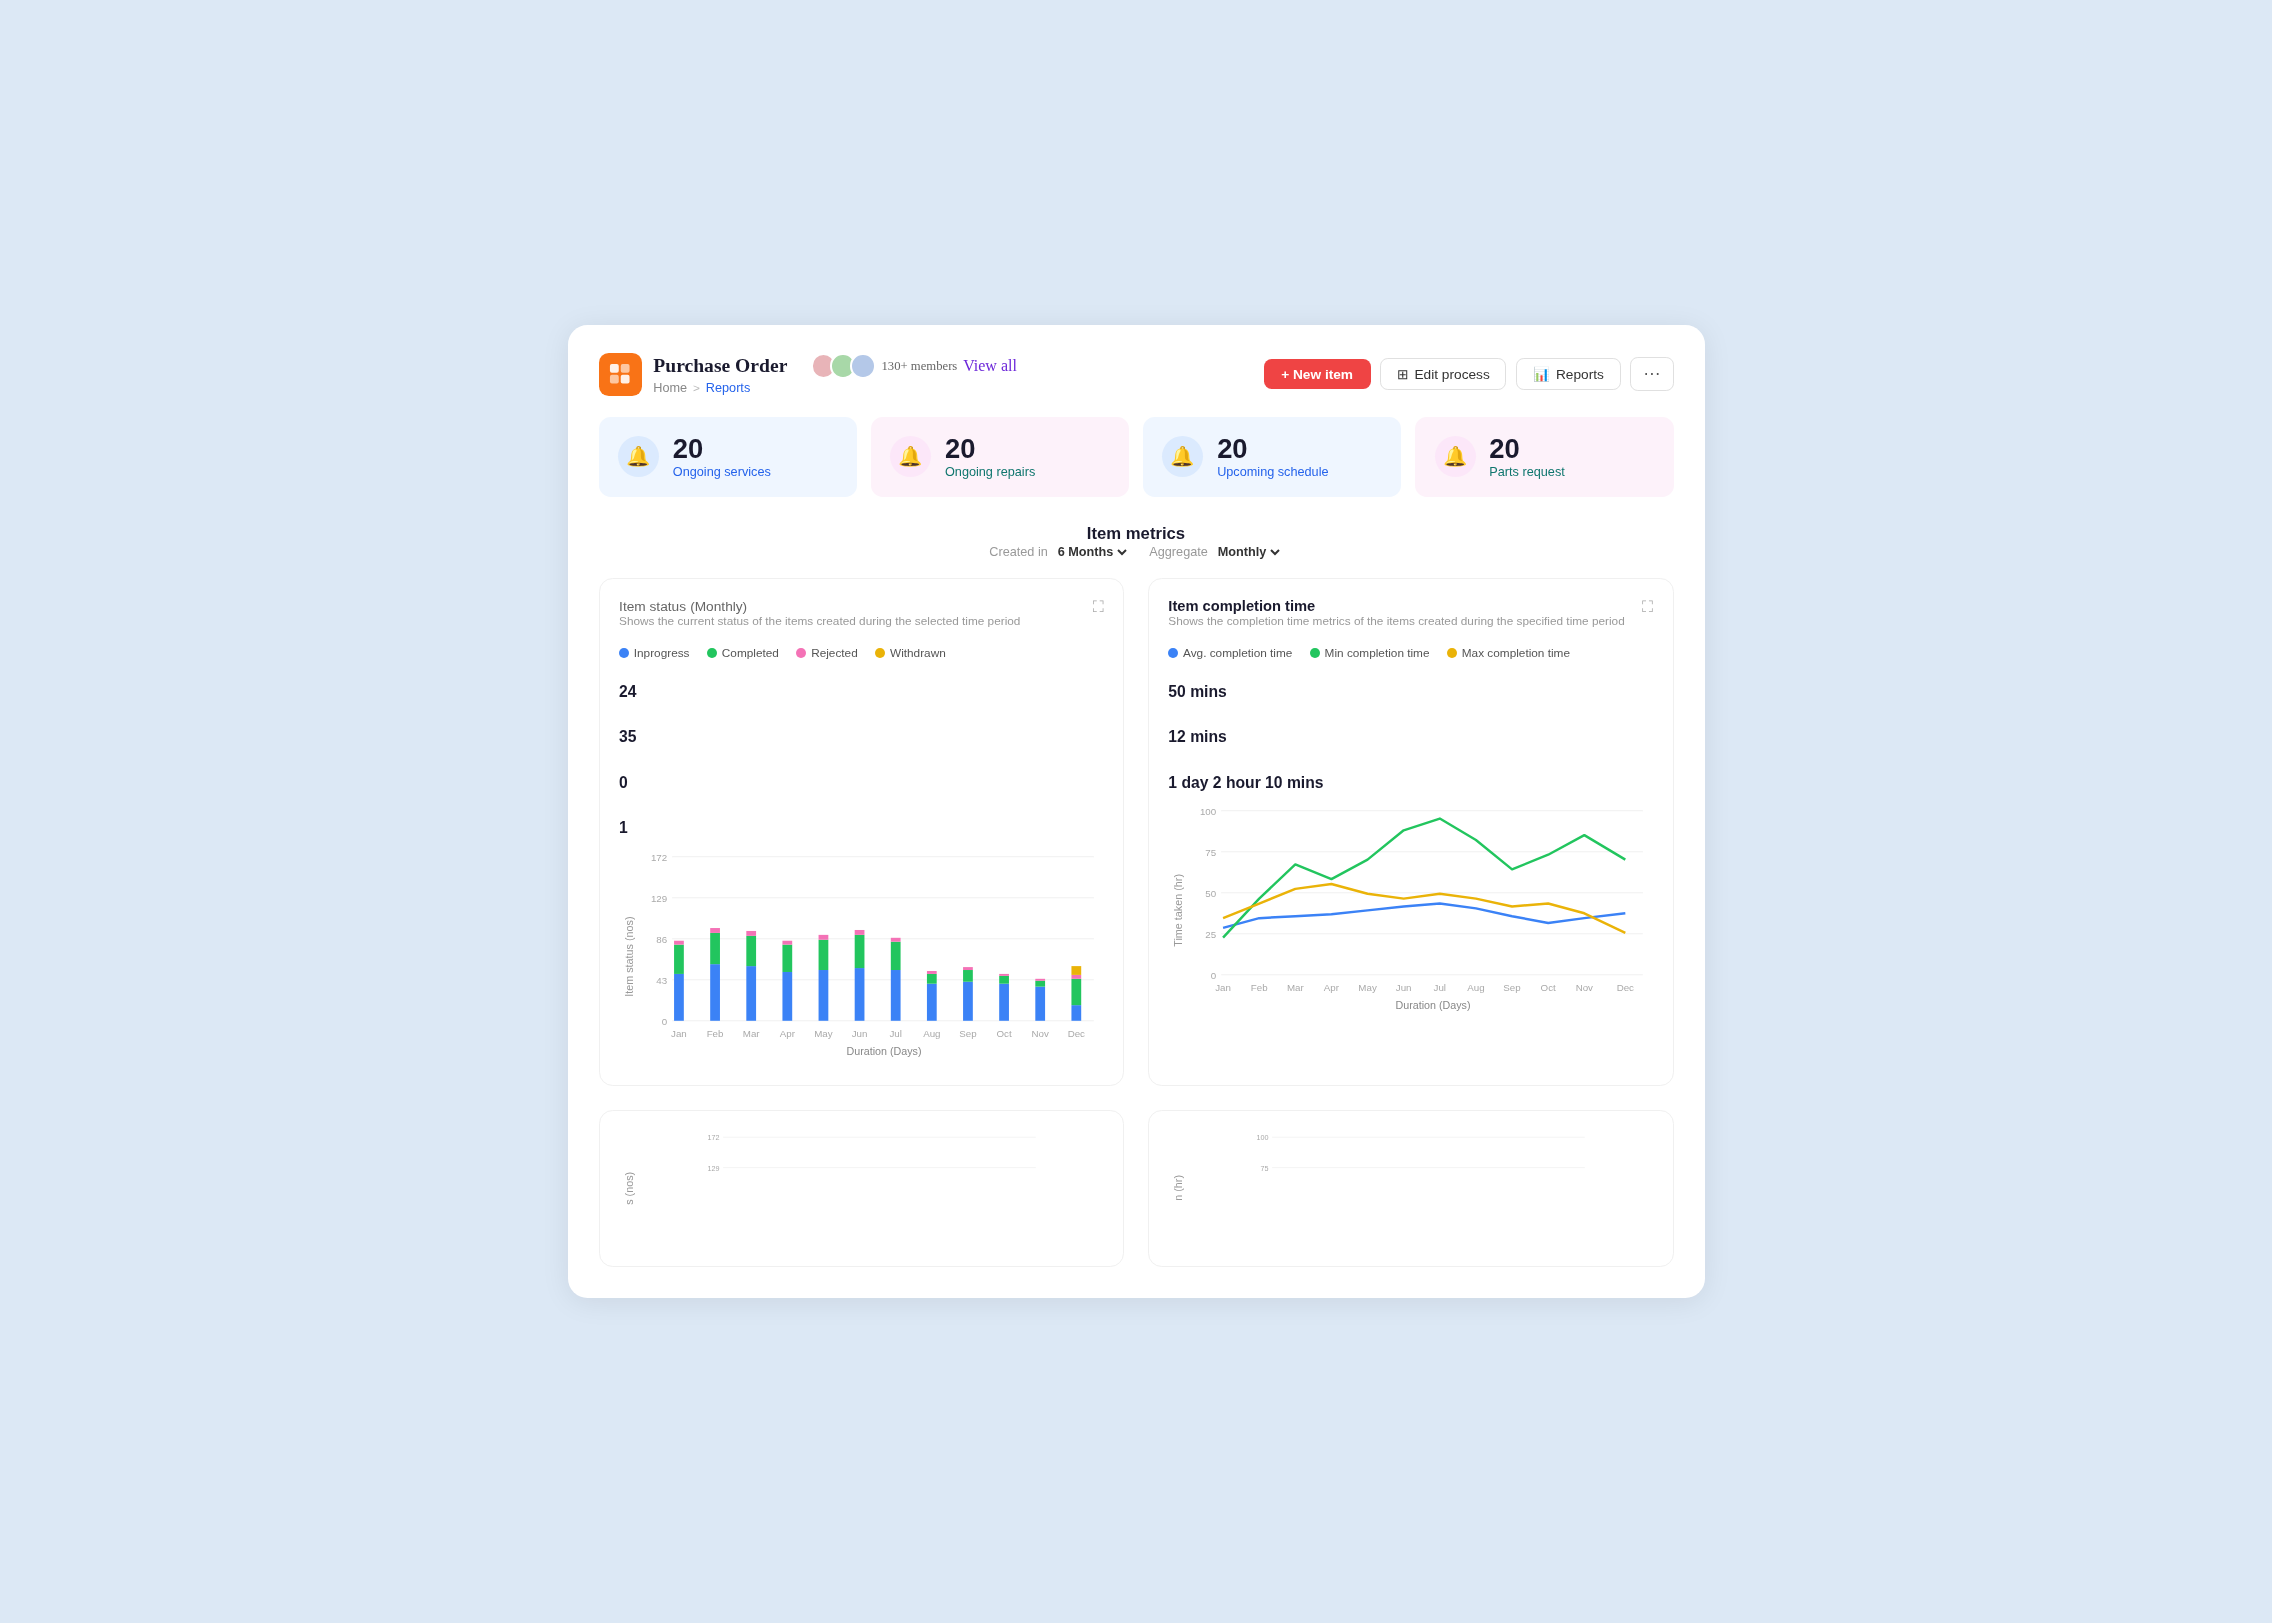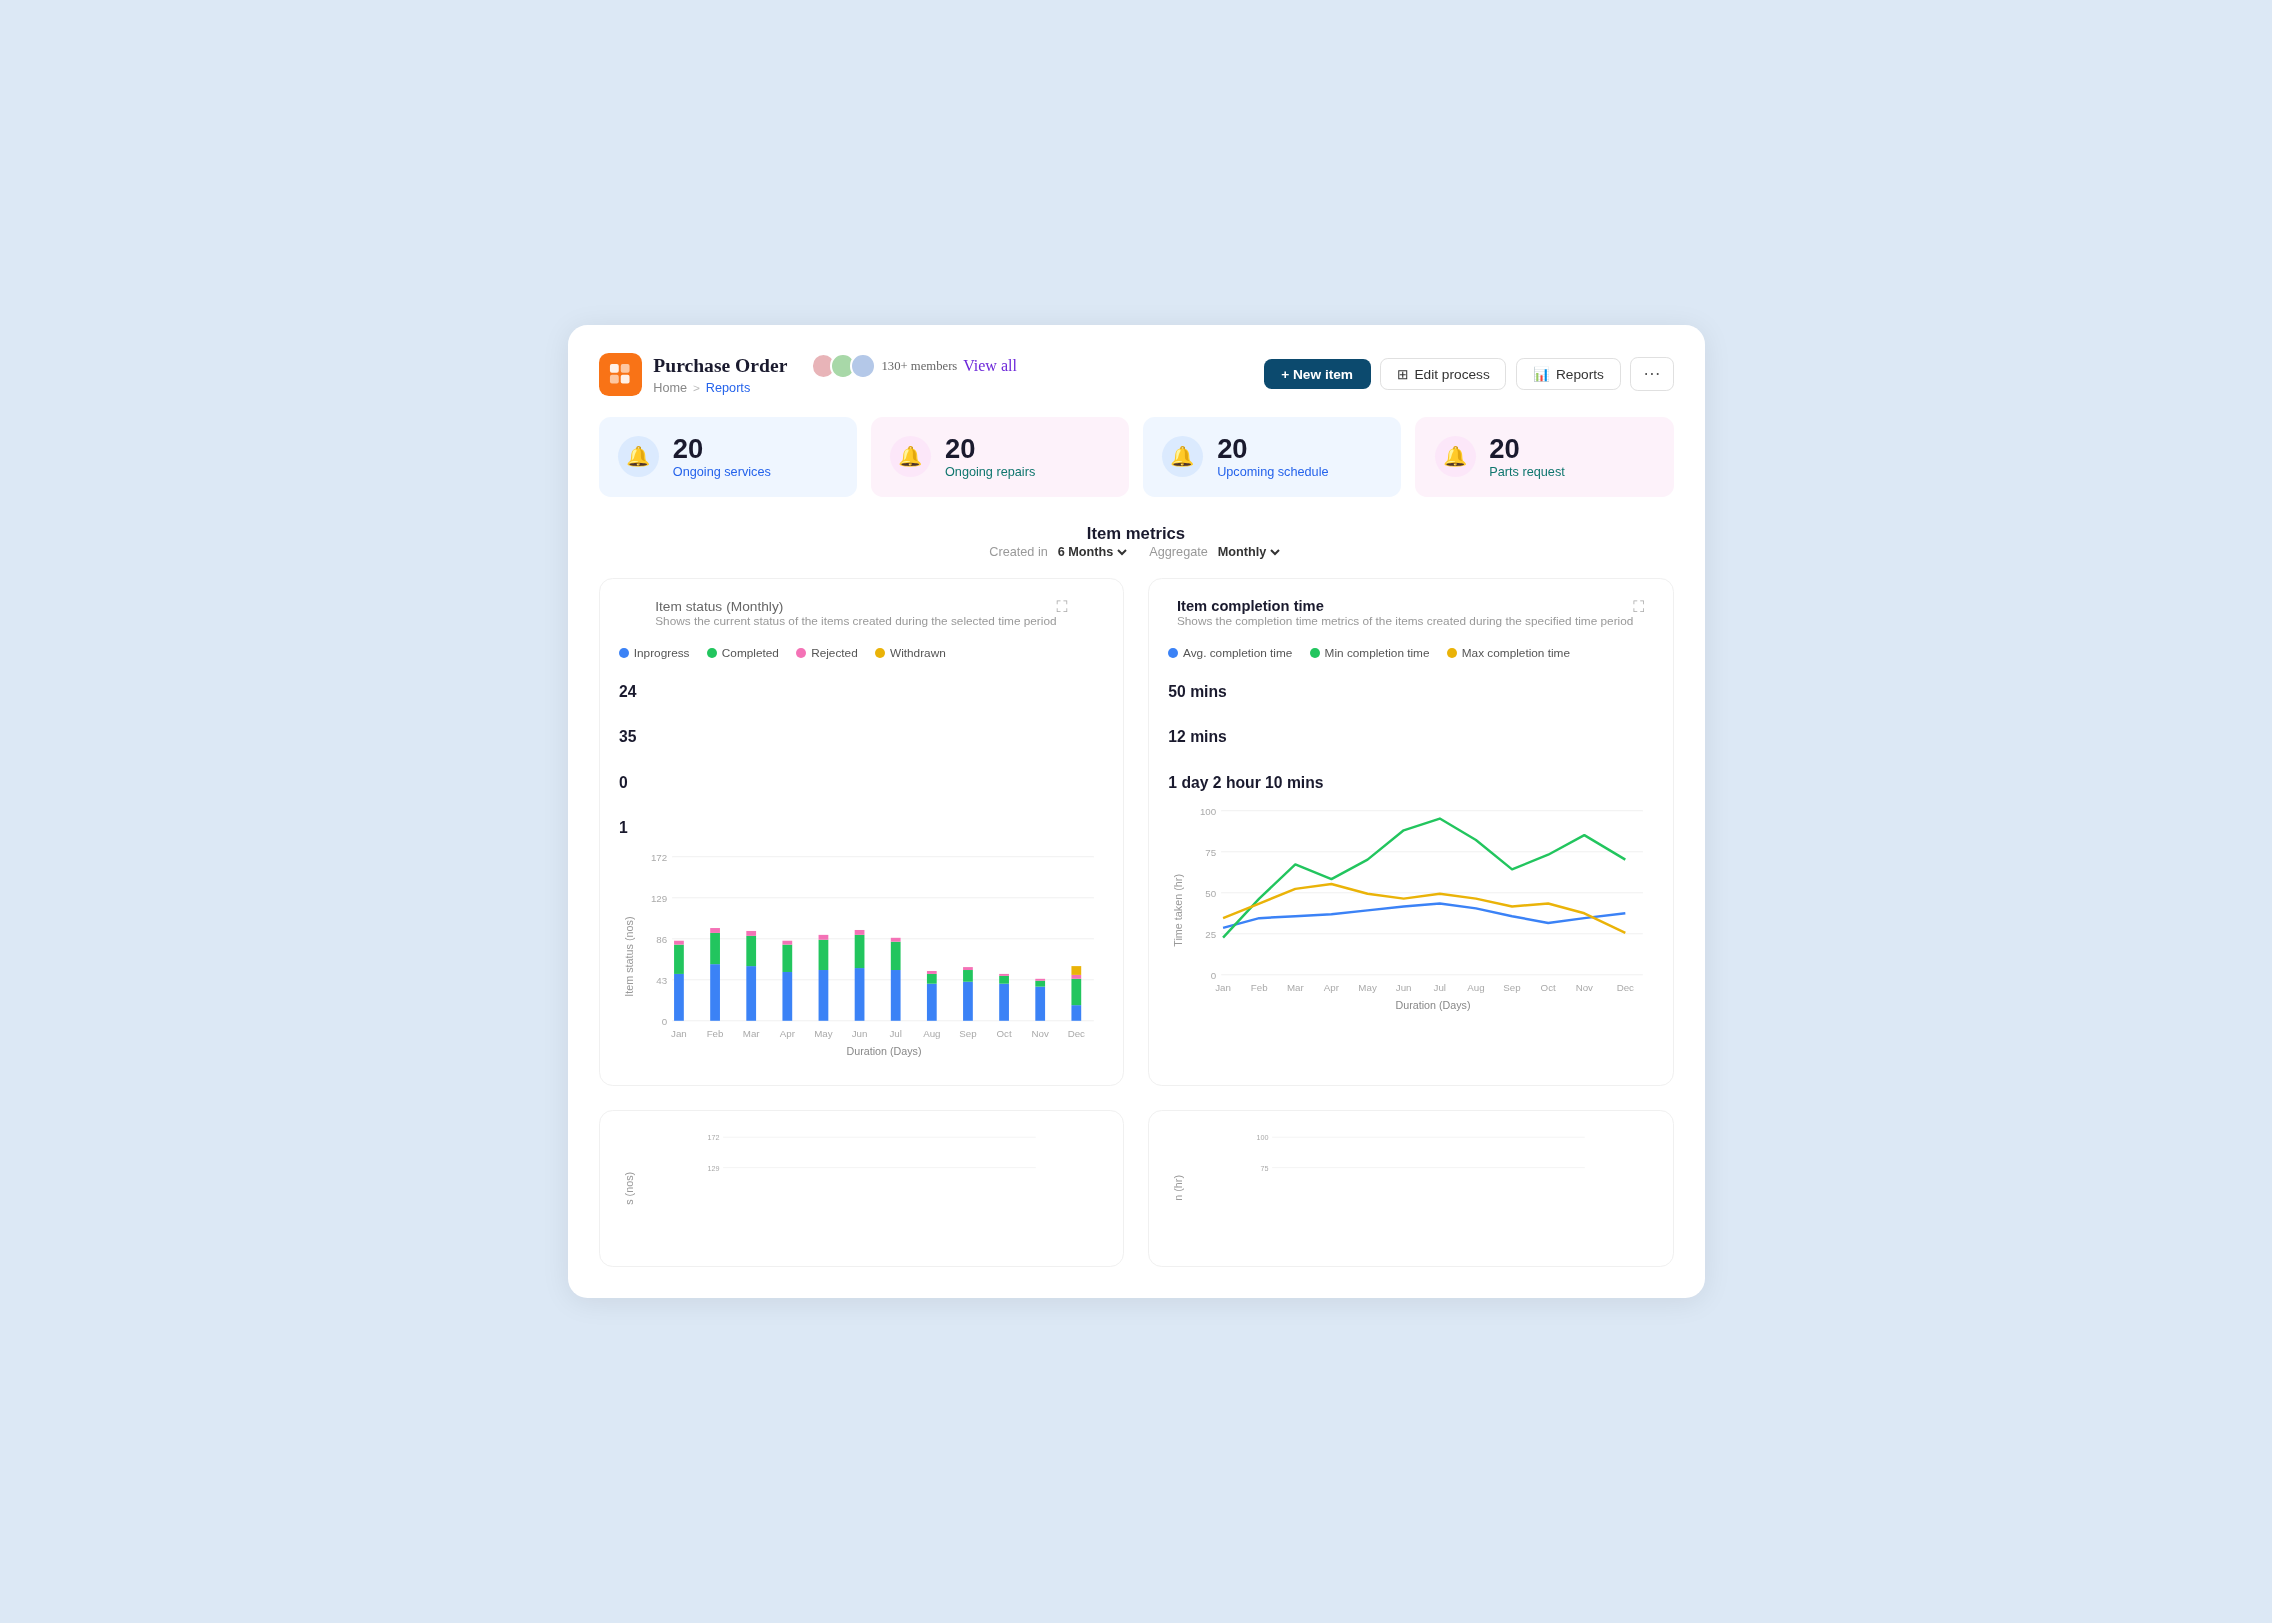--- a/index.html
+++ b/index.html
@@ -93,21 +93,21 @@
     .breadcrumb-home { color: #888; }
     .breadcrumb-sep { color: #bbb; font-size: 11.8px; }
     .breadcrumb-current { color: #2563eb; }
 
     .header-actions {
       display: flex;
       align-items: center;
       gap: 9.8px;
     }
     .btn-primary {
-      background: #0c4a6e;
+      background: #ef4444;
       color: #fff;
       border: none;
       border-radius: 7.8px;
       padding: 7.8px 17.6px;
       font-size: 13.7px;
       font-weight: 600;
       cursor: pointer;
       display: flex;
       align-items: center;
       gap: 5.9px;
@@ -223,21 +223,21 @@
     }
     .chart-card {
       border: 1.5px solid #f0f0f0;
       border-radius: 13.7px;
       padding: 19.6px;
       background: #fff;
     }
     .chart-header {
       display: flex;
       align-items: flex-start;
-      justify-content: center;
+      justify-content: space-between;
       margin-bottom: 3.9px;
     }
     .chart-title {
       font-size: 14.7px;
       font-weight: 700;
       color: #1a1a2e;
     }
     .chart-title span { font-weight: 400; color: #666; font-size: 13.7px; }
     .chart-subtitle {
       font-size: 11.8px;

